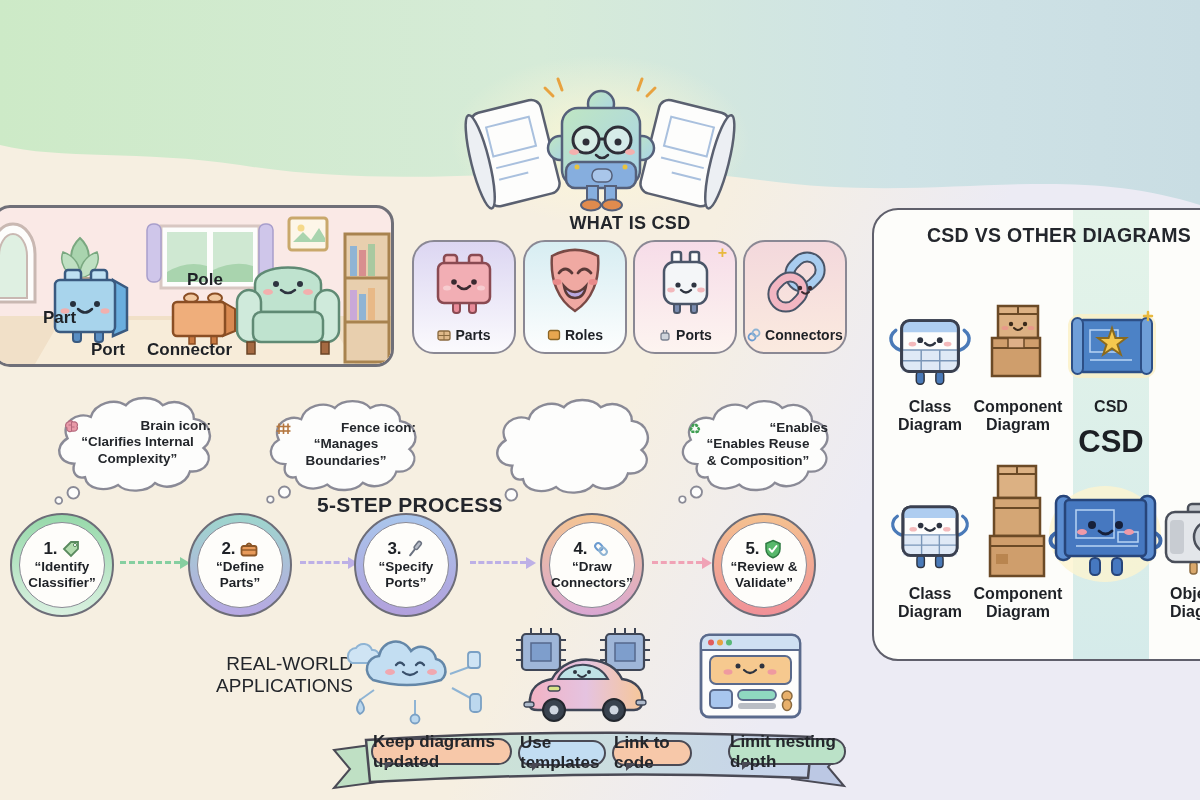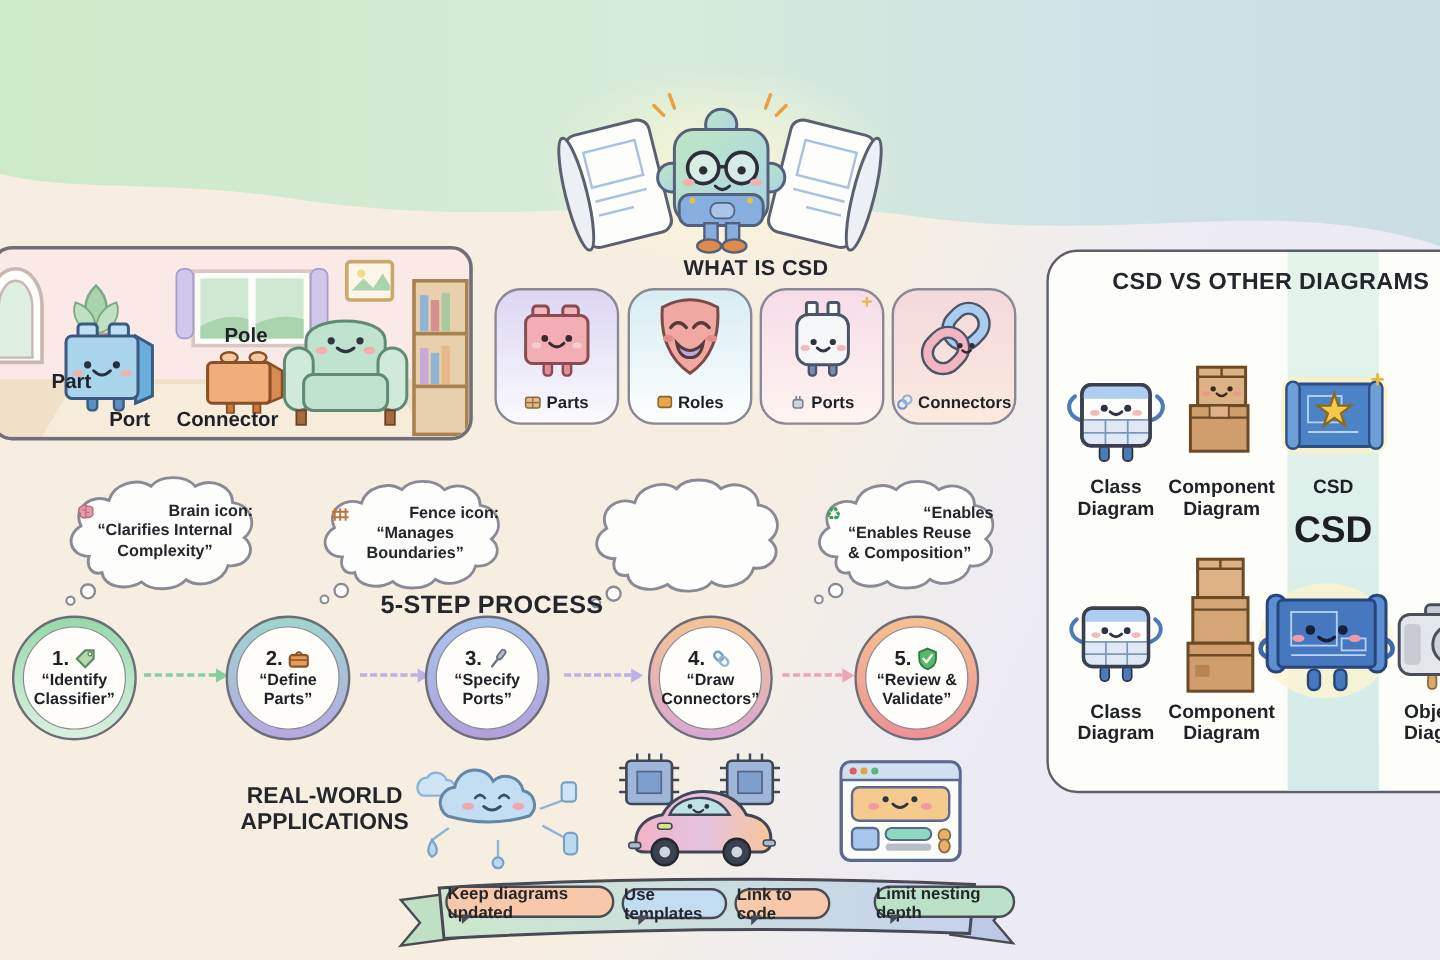--- a/index.html
+++ b/index.html
@@ -37,23 +37,23 @@
   .s3{background:linear-gradient(180deg,#a9c6ec,#b2a0dc);}
   .s4{background:linear-gradient(180deg,#f4c493,#d9a7d2);}
   .s5{background:linear-gradient(180deg,#f4c190,#f09097);}
   .arrow{position:absolute;top:561px;height:0;border-top:3.5px dashed;}
   .arrow .head{position:absolute;right:-10px;top:-7.5px;width:0;height:0;border-left:10px solid;border-top:6px solid transparent;border-bottom:6px solid transparent;}
   
   #panel{left:872px;top:208px;width:392px;height:449px;background:#fdfdfa;border:2.5px solid #5f5f6b;border-radius:26px;overflow:hidden;}
   #panel-band{position:absolute;left:199px;top:0;width:76px;height:449px;background:linear-gradient(180deg,#e4f4e9,#d5ebea);}
   .pn-label{position:absolute;width:92px;text-align:center;font-size:16px;font-weight:800;color:#1e2126;line-height:1.1;}
   
-  #rw-head{left:188px;top:653px;width:165px;text-align:center;font-size:19px;font-weight:700;color:#23262b;line-height:1.15;}
-  
-  .tag{position:absolute;border:2px solid #4a4a55;border-radius:15px;display:flex;align-items:center;justify-content:center;font-size:14px;font-weight:800;color:#23262b;box-sizing:border-box;}
+  #rw-head{left:188px;top:653px;width:165px;text-align:right;font-size:19px;font-weight:400;color:#23262b;line-height:1.15;}
+  
+  .tag{position:absolute;border:2px solid #4a4a55;border-radius:15px;display:flex;align-items:center;justify-content:center;font-size:17px;font-weight:800;color:#23262b;box-sizing:border-box;}
   .tag::after{content:"";position:absolute;left:12px;bottom:-7px;width:0;height:0;border-top:8px solid #4a4a55;border-right:9px solid transparent;}
   
   .mi{display:inline-block;flex:none;}
   .recycle{color:#3f9e52;font-size:15px;font-weight:700;line-height:1;}
   .gold-plus{position:absolute;color:#e8b93f;font-weight:800;font-size:16px;}
 </style>
 </head>
 <body>
 
 <div id="canvas">

